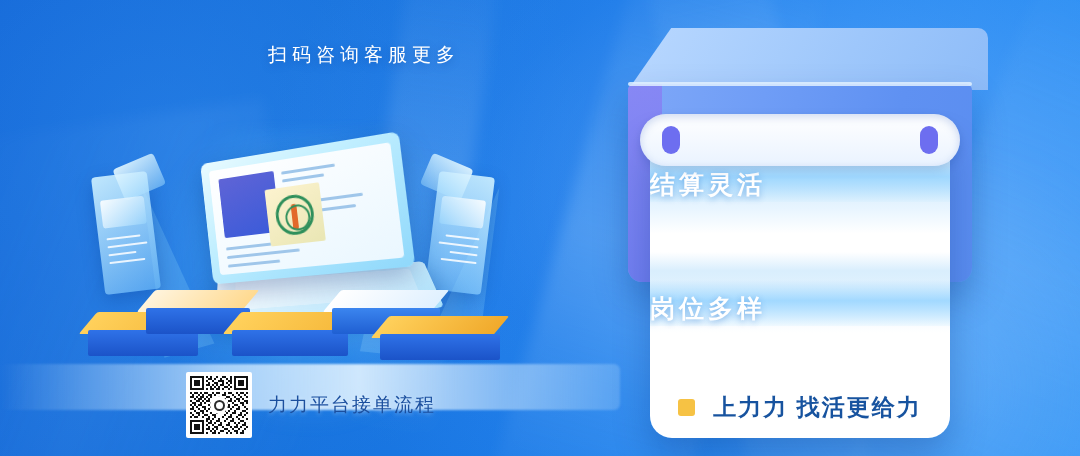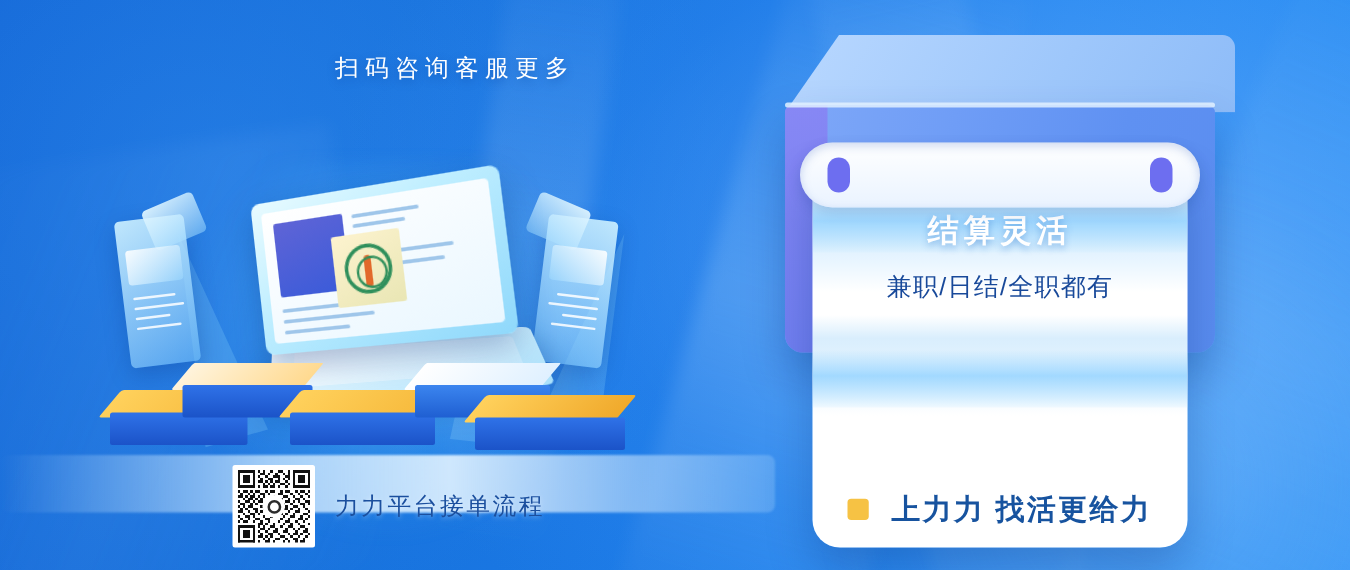--- a/index.html
+++ b/index.html
@@ -147,21 +147,21 @@
         #dff0fd 0%, #eaf6ff 6%,
         #cde8fb 14%, #e8f5ff 26%,
         #ffffff 34%, #ffffff 40%,
         #d9eefd 46%, #eaf6ff 58%,
         #ffffff 66%, #ffffff 100%);
     box-shadow:0 18px 36px rgba(8,46,125,.3);overflow:hidden;}
   .band{position:absolute;left:0;width:100%;height:46px;
     background:linear-gradient(180deg,rgba(178,224,255,.0),rgba(150,212,255,.85) 45%,rgba(200,235,255,.2));}
   .band.b1{top:28px;}
   .band.b2{top:152px;}
-  .ph{position:absolute;left:0;width:100%;text-align:center;font-size:25px;font-weight:700;color:#ffffff;letter-spacing:4px;
+  .ph{position:absolute;left:0;width:100%;font-size:25px;font-weight:700;color:#ffffff;letter-spacing:4px;
     text-shadow:0 2px 6px rgba(40,110,200,.45);}
   .ph.h1{top:40px;}
   .ph.h2{top:164px;}
   .psub{position:absolute;left:0;width:100%;text-align:center;font-size:20px;color:#18499a;letter-spacing:1px;}
   .psub.s1{top:88px;}
   .psub.s2{top:212px;}
   .pfoot{position:absolute;left:0;top:264px;width:100%;display:flex;align-items:center;justify-content:center;gap:18px;}
   .pfoot .sq{width:17px;height:17px;border-radius:3px;background:#f6c244;}
   .pfoot .txt{font-size:23px;font-weight:700;color:#17539f;letter-spacing:2px;}
 </style>
@@ -483,22 +483,22 @@
   <div class="printer">
     <div class="box-top"></div>
     <div class="box-face"></div>
     <div class="box-edge"></div>
 
     <div class="paper">
       <div class="band b1"></div>
       <div class="band b2"></div>
 
       <div class="ph h1">结算灵活</div>
-      <div class="psub s1">兼职/日结/全职都有</div>
-
+
+      <div class="ph h2">岗位多样</div>
 
       <div class="pfoot">
         <span class="sq"></span>
         <span class="txt">上力力 找活更给力</span>
       </div>
     </div>
 
     <div class="slot"></div>
   </div>
 

